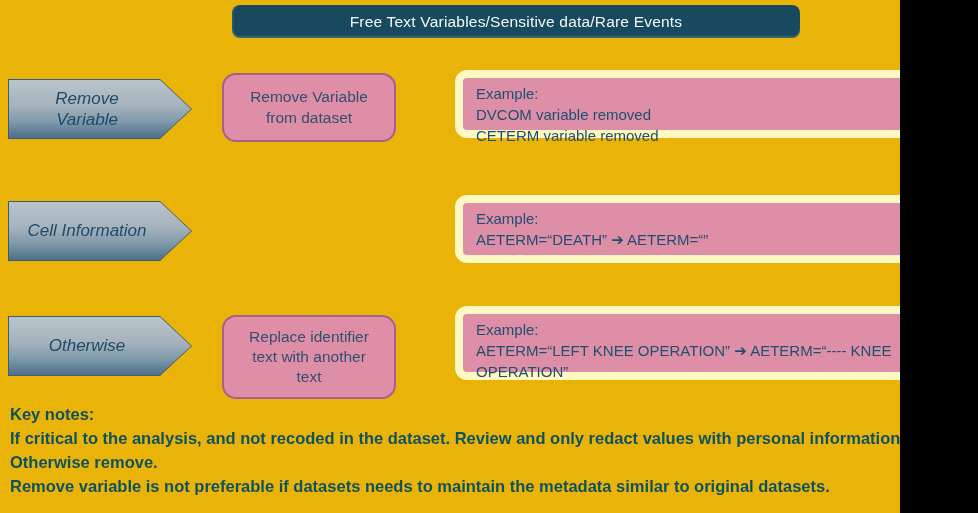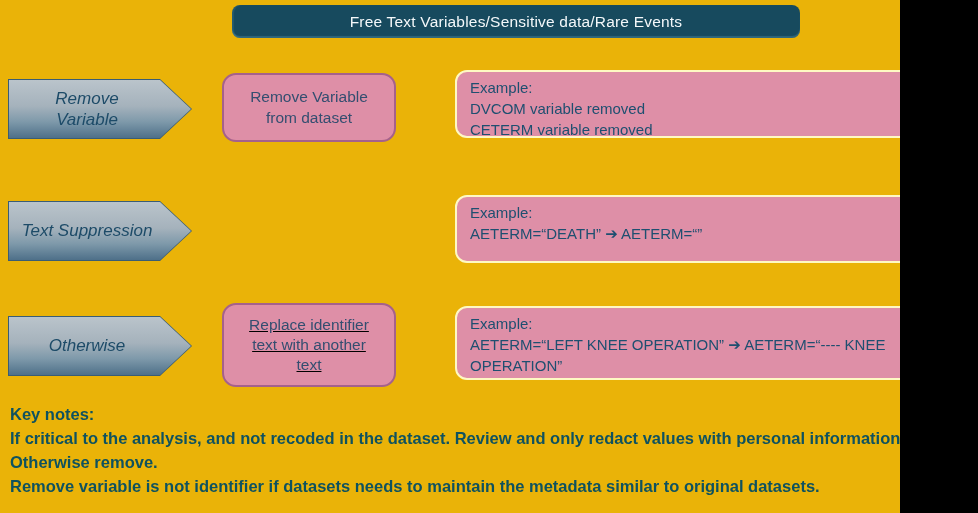--- a/index.html
+++ b/index.html
@@ -46,25 +46,25 @@
     background:#de8fa7;border:2px solid #a5618b;border-radius:14px;
     display:flex;align-items:center;justify-content:center;
     box-sizing:border-box;
   }
   .method-box span{
     color:#344e70;font-size:15.5px;line-height:1.3;
     text-align:center;white-space:pre-line;
   }
   .method-r1{top:73px;height:69px;}
   .method-r2{top:197px;height:68px;}
-  .method-r3{top:303px;height:84px;text-decoration:underline;}
+  .method-r3{top:315px;height:84px;}
   
   .example-box{
     position:absolute;left:455px;width:474px;
-    background:#de8fa7;border:2px solid #fef9c3;border-radius:12px;
+    background:#de8fa7;border:8px solid #fef9c3;border-radius:12px;
     box-sizing:border-box;
     padding:5px 13px;
   }
   .example-box span{
     color:#1e4f70;font-size:15px;line-height:21px;white-space:pre-line;
   }
   .example-r1{top:70px;height:68px;}
   .example-r2{top:195px;height:68px;}
   .example-r3{top:306px;height:74px;}
   
@@ -94,21 +94,21 @@
 from dataset</span>
   </div>
   <div class="example-box example-r1">
     <span>Example:
 DVCOM variable removed
 CETERM variable removed</span>
   </div>
 
   <div class="flow-arrow arrow-r2">
     <div class="arrow-fill">
-      <span class="arrow-label">Text Suppression</span>
+      <span class="arrow-label">Cell Information</span>
     </div>
   </div>
   <div class="example-box example-r2">
     <span>Example:
 AETERM=“DEATH” ➔ AETERM=“”</span>
   </div>
 
   <div class="flow-arrow arrow-r3">
     <div class="arrow-fill">
       <span class="arrow-label">Otherwise</span>
@@ -121,16 +121,16 @@
   </div>
   <div class="example-box example-r3">
     <span>Example:
 AETERM=“LEFT KNEE OPERATION” ➔ AETERM=“---- KNEE
 OPERATION”</span>
   </div>
 
   <div class="key-notes">
     <div>Key notes:</div>
     <div>If critical to the analysis, and not recoded in the dataset. Review and only redact values with personal information. Otherwise remove.</div>
-    <div>Remove variable is not identifier if datasets needs to maintain the metadata similar to original datasets.</div>
+    <div>Remove variable is not preferable if datasets needs to maintain the metadata similar to original datasets.</div>
   </div>
 
 </div>
 
 </body></html>

